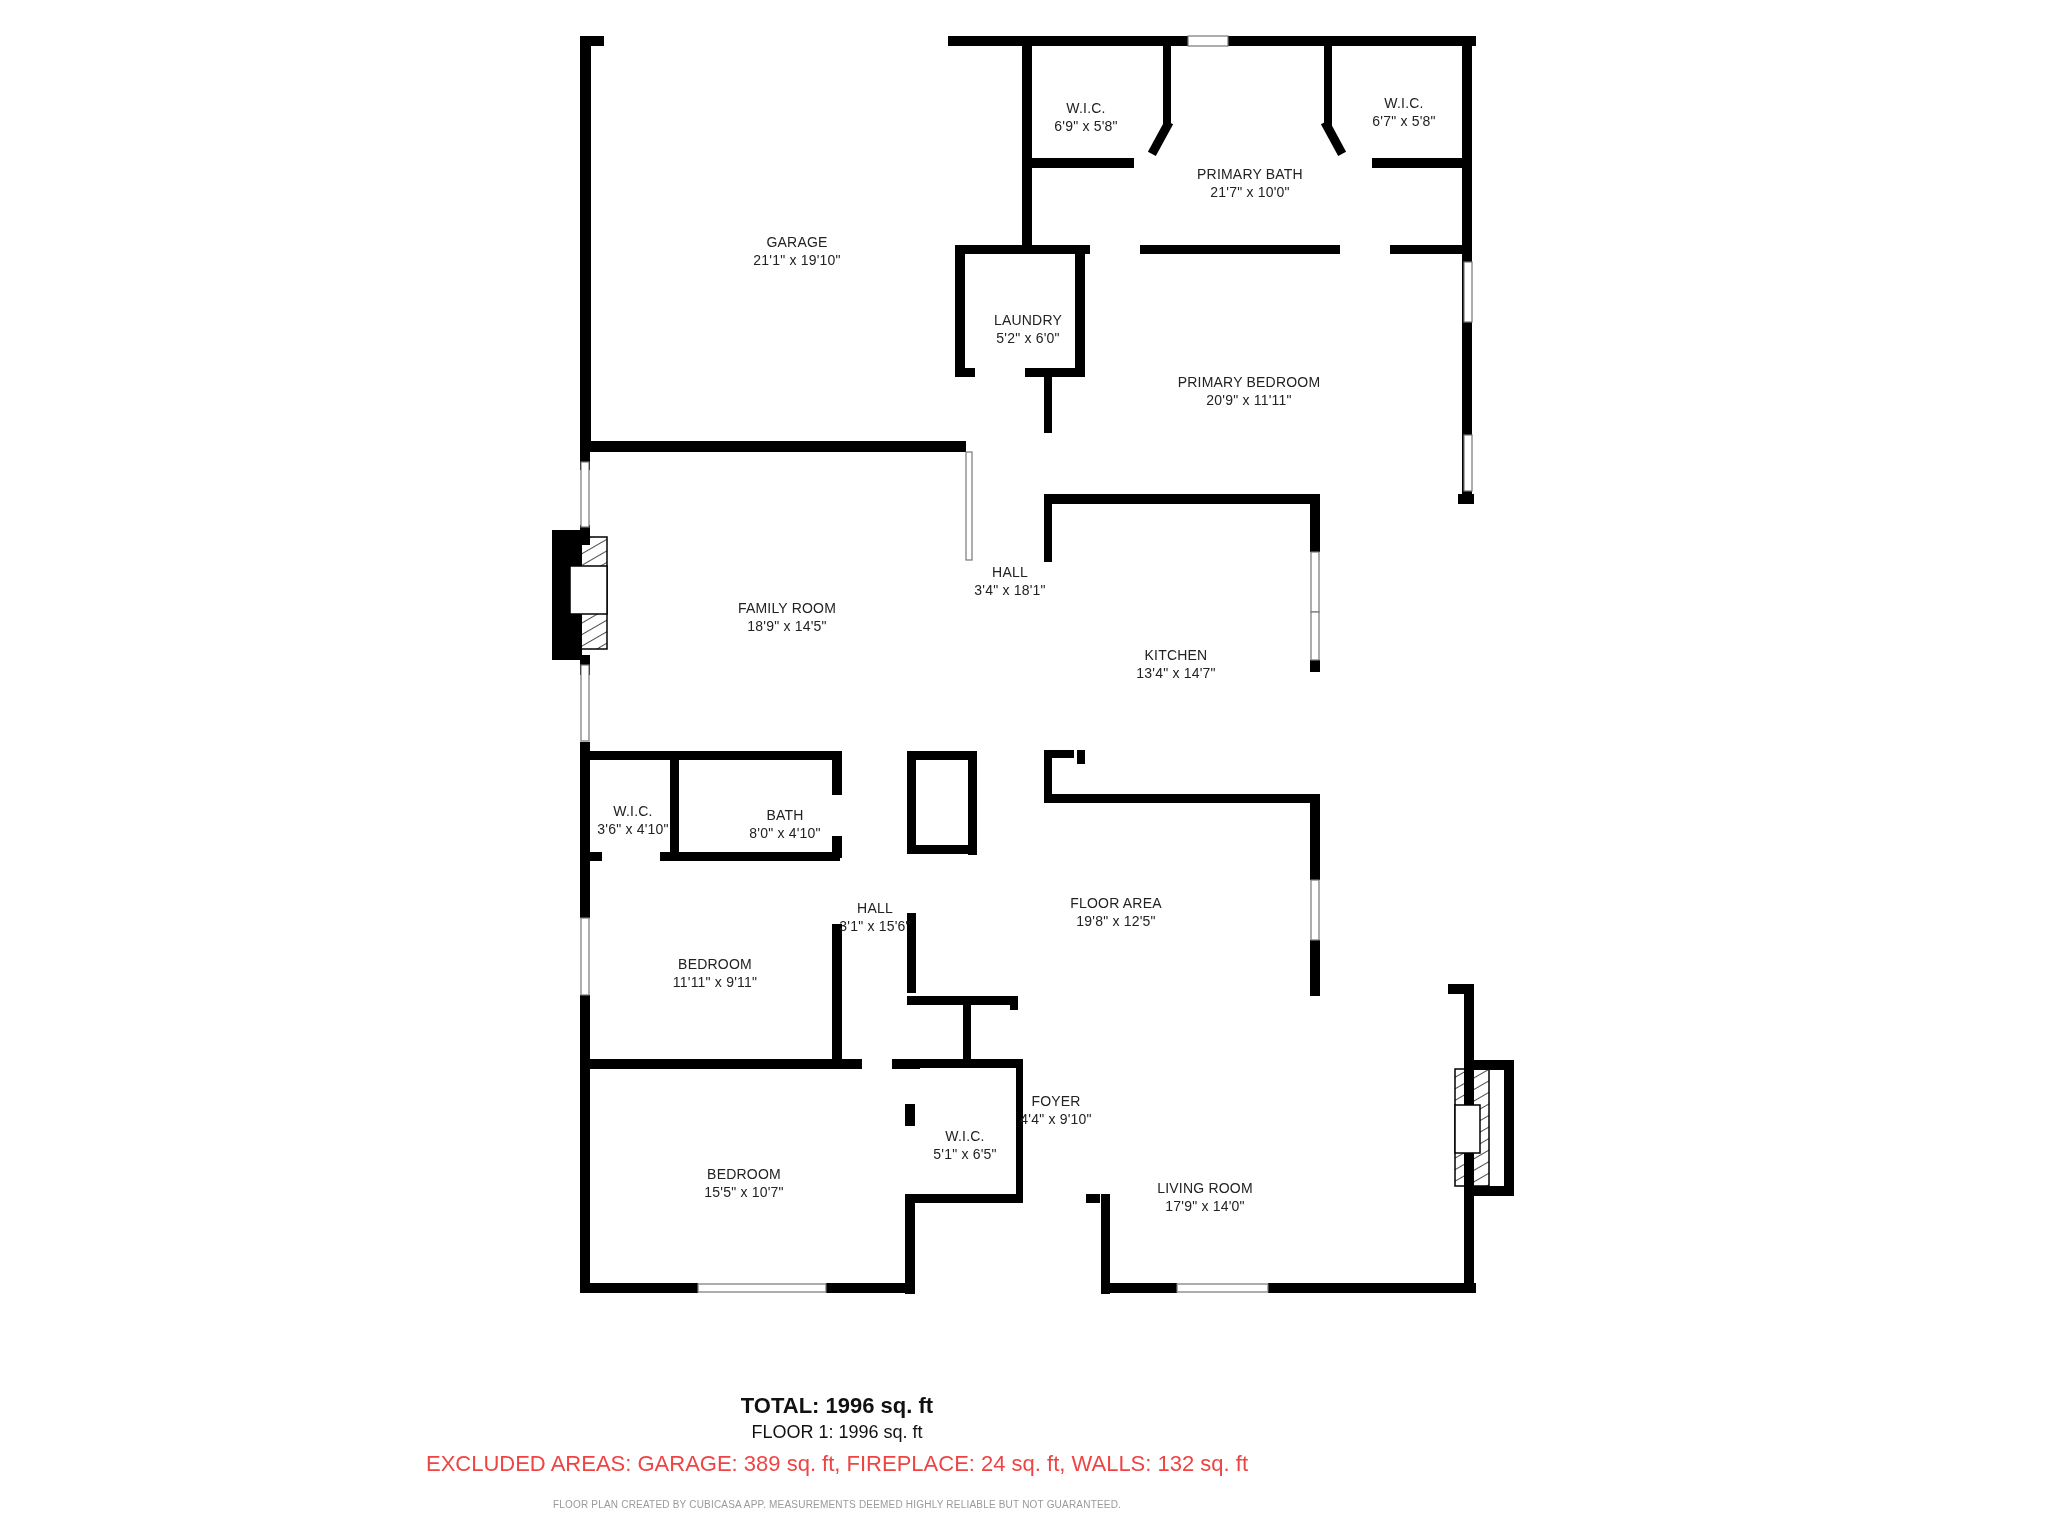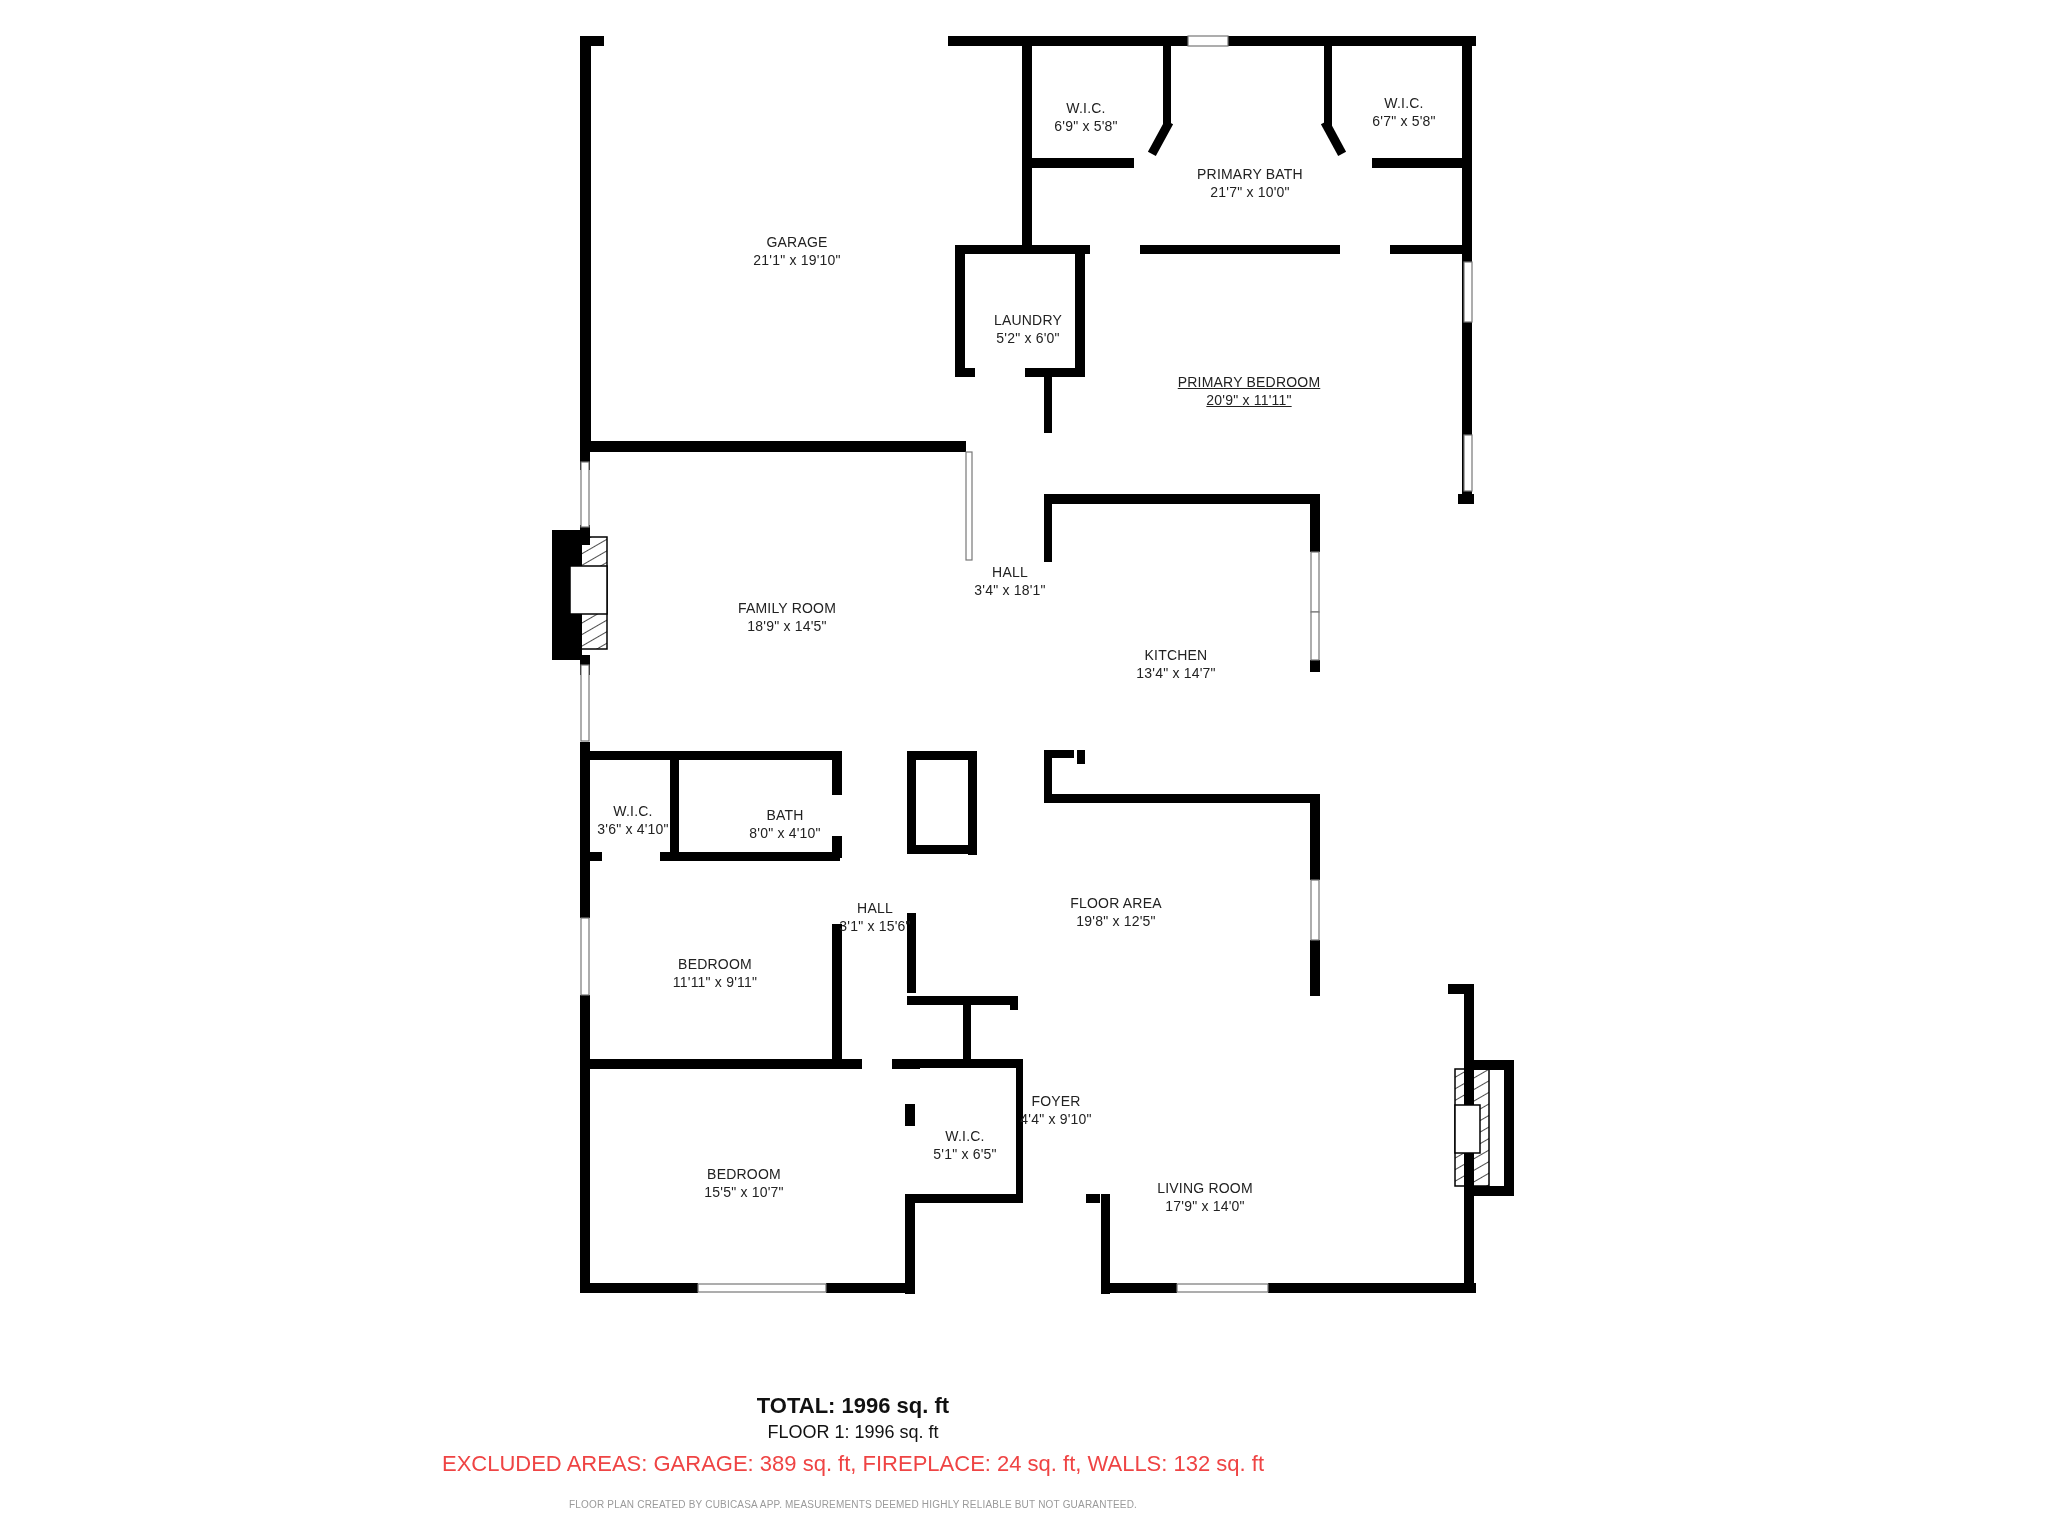--- a/index.html
+++ b/index.html
@@ -3,21 +3,21 @@
 <meta charset="utf-8">
 <style>
   html, body { margin:0; padding:0; background:#ffffff; }
   body { width:2048px; height:1536px; position:relative; overflow:hidden;
          font-family:"Liberation Sans", "DejaVu Sans", sans-serif; color:#1a1a1a; }
   #plan { position:absolute; left:0; top:0; width:2048px; height:1536px; }
   .room-label { position:absolute; transform:translate(-50%,-50%); text-align:center;
                 font-size:14px; line-height:18px; letter-spacing:0.2px; white-space:nowrap; color:#222; }
   .room-label .nm { display:block; }
   .room-label .dm { display:block; }
-  .footer { position:absolute; left:16px; width:1642px; text-align:center;padding-left:16px; }
+  .footer { position:absolute; left:0; width:1642px; text-align:center;padding-left:16px; }
   .f-total { top:1393px; font-size:22px; font-weight:bold; color:#111; }
   .f-floor { top:1422px; font-size:18px; color:#111; }
   .f-excl  { top:1451px; font-size:22px; color:#ef4444; }
   .f-credit{ top:1499px; font-size:10px; color:#9a9a9a; letter-spacing:0.2px; }
 </style>
 </head>
 <body>
 
 <svg id="plan" xmlns="http://www.w3.org/2000/svg" viewBox="0 0 2048 1536">
   <defs>
@@ -163,21 +163,21 @@
     <span class="dm">6'7" x 5'8"</span>
   </div>
     <div class="room-label" style="left: 1250px; top: 183px;">
     <span class="nm">PRIMARY BATH</span>
     <span class="dm">21'7" x 10'0"</span>
   </div>
     <div class="room-label" style="left: 1028px; top: 329px;">
     <span class="nm">LAUNDRY</span>
     <span class="dm">5'2" x 6'0"</span>
   </div>
-    <div class="room-label" style="left: 1249px; top: 391px; text-decoration: underline;">
+    <div class="room-label" style="left: 1249px; top: 391px;">
     <span class="nm">PRIMARY BEDROOM</span>
     <span class="dm">20'9" x 11'11"</span>
   </div>
     <div class="room-label" style="left: 787px; top: 617px;">
     <span class="nm">FAMILY ROOM</span>
     <span class="dm">18'9" x 14'5"</span>
   </div>
     <div class="room-label" style="left: 1010px; top: 581px;">
     <span class="nm">HALL</span>
     <span class="dm">3'4" x 18'1"</span>

